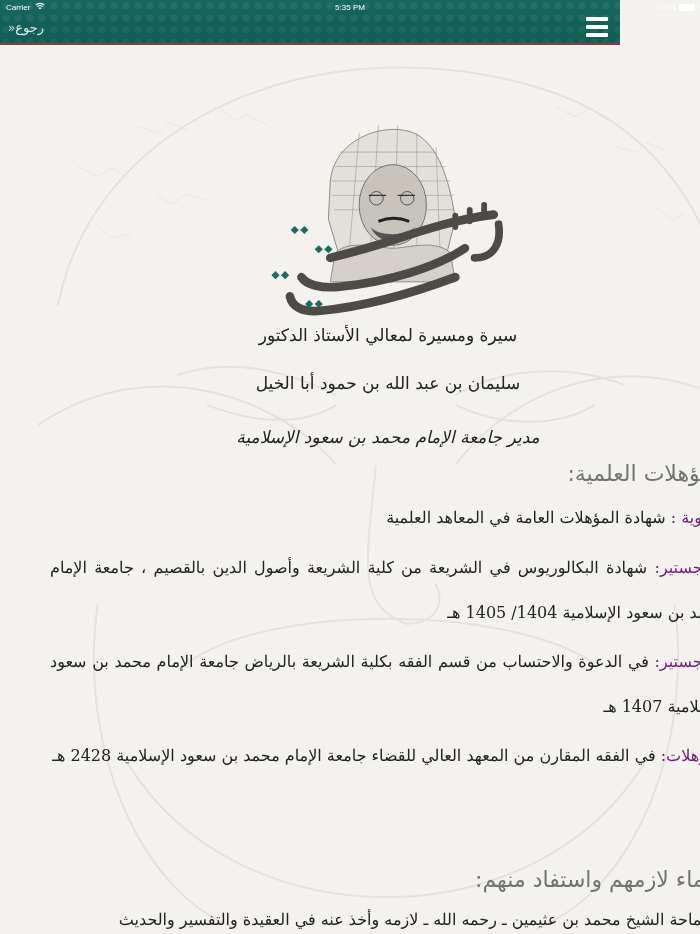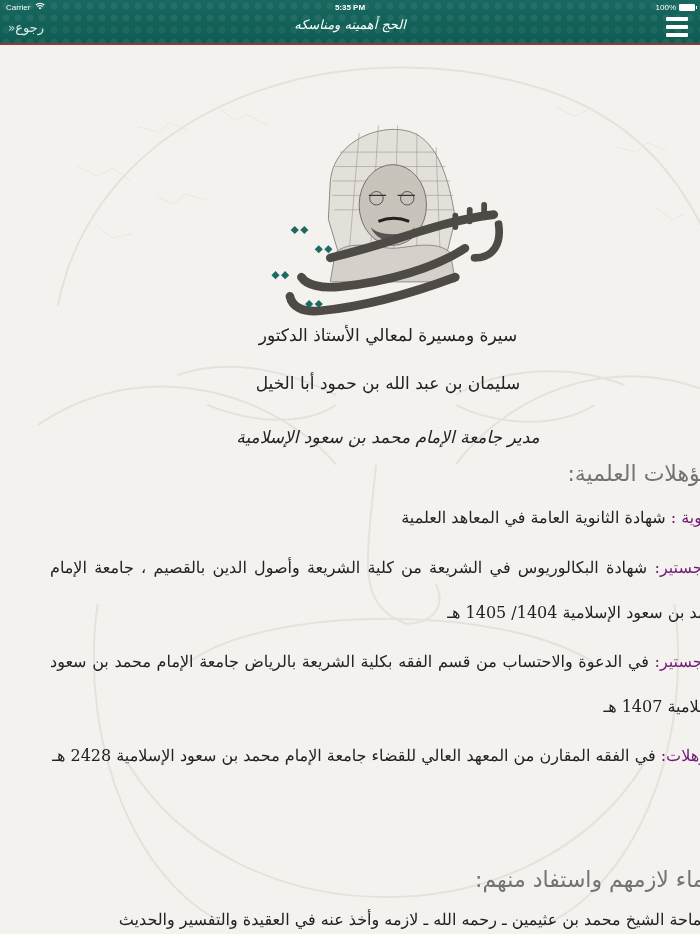--- a/index.html
+++ b/index.html
@@ -4,37 +4,37 @@
   <style>
     * { box-sizing: border-box; margin: 0; padding: 0; }
     html, body { width: 700px; height: 934px; overflow: hidden; }
     body {
       font-family: "DejaVu Sans", sans-serif;
       background: #f4f2ee;
       position: relative;
     }
     
     .topbar {
-      position: absolute; left: 0; top: 0; width: 700px; height: 45px;
+      position: absolute; left: 0; top: 0; width: 620px; height: 45px;
       background: linear-gradient(#17685f, #0f5c53);
       border-bottom: 2px solid #8c3a3a;
       z-index: 5;
     }
     .topbar::before {
       content: ""; position: absolute; inset: 0;
       background-image: radial-gradient(circle at 6px 6px, rgba(255,255,255,0.06) 3px, transparent 4px);
       background-size: 12px 12px;
     }
     .status-bar {
       position: absolute; left: 0; top: 0; width: 700px; height: 14px;
       color: #fff; font-size: 8px; font-family: "Liberation Sans", sans-serif;
     }
     .carrier { position: absolute; left: 6px; top: 3px; }
     .wifi-icon { position: absolute; left: 35px; top: 2px; width: 10px; height: 8px; }
-    .time { position: absolute; left: 0; width: 700px; text-align: center; top: 3px; font-weight: bold; }
+    .time { position: absolute; left: 0; width: 700px; text-align: center; top: 3px; font-weight: normal; }
     .battery-pct { position: absolute; right: 24px; top: 3px; margin-left: 8px; }
     .battery-icon {
       position: absolute; right: 5px; top: 4px; width: 16px; height: 7px;
       border: 1px solid #fff; border-radius: 1px; background: #fff;
     }
     .battery-icon::after {
       content: ""; position: absolute; right: -3px; top: 1px; width: 1px; height: 3px; background: #fff;
     }
     .back-button {
       position: absolute; left: 8px; top: 20px; color: #d8ebe8;
@@ -94,21 +94,20 @@
     <span class="time">5:35 PM</span>
     <span class="battery-pct">100%</span>
     <span class="battery-icon"></span>
   </div>
 
   <div class="back-button">
     <span class="chevron-icon">»</span>
     <span>رجوع</span>
   </div>
 
-  <div class="app-logo">الحج أهميته ومناسكه</div>
 
   <div class="menu-button">
     <span></span>
     <span></span>
     <span></span>
   </div>
 </div>
 
 <div class="content">
 
@@ -169,21 +168,21 @@
   </svg>
 
   <div class="text-area">
     <div class="intro-line" style="top:278px;">سيرة ومسيرة لمعالي الأستاذ الدكتور</div>
     <div class="intro-line" style="top:326px;text-align:center;">سليمان بن عبد الله بن حمود أبا الخيل</div>
     <div class="intro-line" style="top:380px;font-style:italic;">مدير جامعة الإمام محمد بن سعود الإسلامية</div>
 
     <div class="section-title" style="top:414px;">المؤهلات العلمية:</div>
 
     <div class="para" style="top:448px;">
-      <span class="label">الثانوية :</span><span> شهادة الثانوية العامة في المعاهد العلمية</span>
+      <span class="label">الثانوية :</span><span> شهادة المؤهلات العامة في المعاهد العلمية</span>
     </div>
     <div class="para" style="top:498px;">
       <span class="label">الماجستير:</span><span> شهادة البكالوريوس في الشريعة من كلية الشريعة وأصول الدين بالقصيم ، جامعة الإمام محمد بن سعود الإسلامية 1404/ 1405 هـ</span>
     </div>
     <div class="para" style="top:592px;">
       <span class="label">الماجستير:</span><span> في الدعوة والاحتساب من قسم الفقه بكلية الشريعة بالرياض جامعة الإمام محمد بن سعود الإسلامية 1407 هـ</span>
     </div>
     <div class="para" style="top:686px;">
       <span class="label">المؤهلات:</span><span> في الفقه المقارن من المعهد العالي للقضاء جامعة الإمام محمد بن سعود الإسلامية 2428 هـ</span>
     </div>

